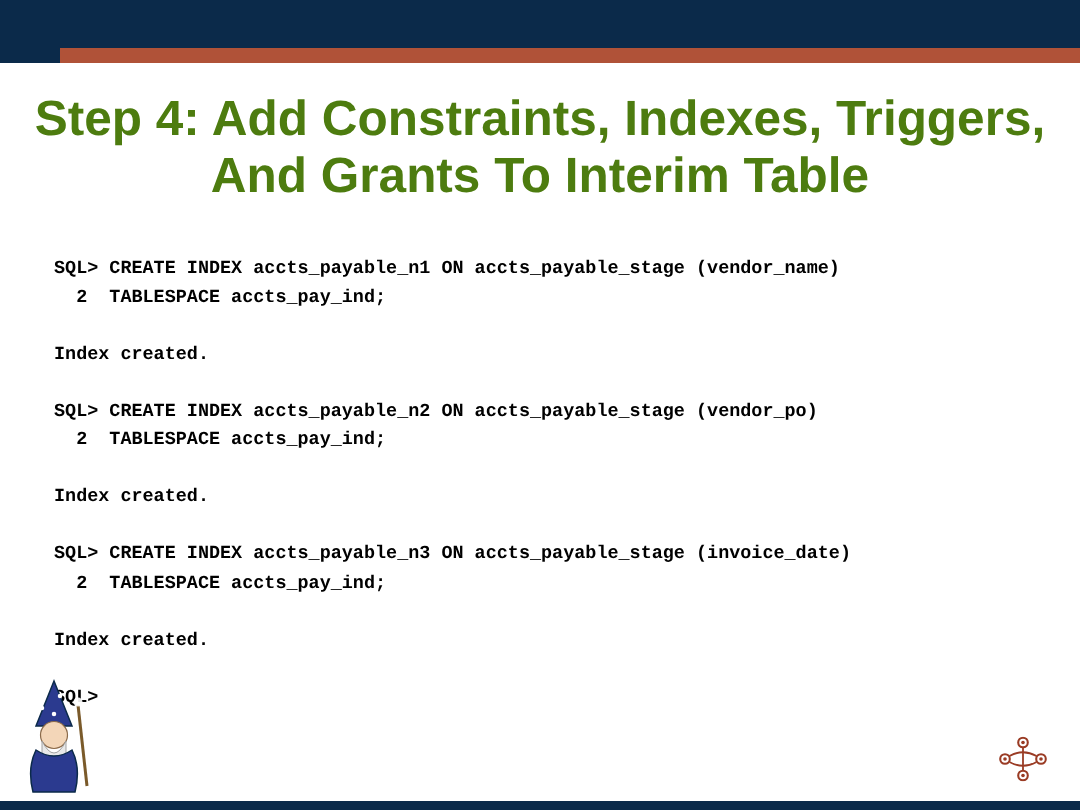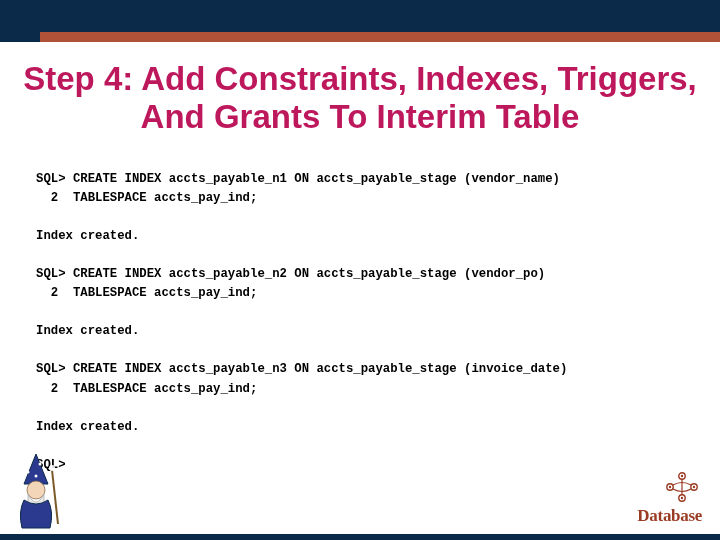--- a/index.html
+++ b/index.html
@@ -38,21 +38,21 @@
   }
   .title {
     position: absolute;
     top: 60px;
     left: 0;
     right: 0;
     text-align: center;
     font-weight: bold;
     font-size: 33px;
     line-height: 1.15;
-    color: #be185d;
+    color: #4d7c0f;
     padding: 0 20px;
   }
   .code {
     position: absolute;
     top: 170px;
     left: 36px;
     right: 20px;
     font-family: "Courier New", Courier, monospace;
     font-size: 12.3px;
     font-weight: bold;
@@ -152,16 +152,15 @@
       <circle cx="32" cy="15" r="1.2" fill="#9a3b24"></circle>
       <circle cx="20" cy="4" r="3.2" fill="none" stroke="#9a3b24" stroke-width="1.4"></circle>
       <circle cx="20" cy="4" r="1.2" fill="#9a3b24"></circle>
       <circle cx="20" cy="26" r="3.2" fill="none" stroke="#9a3b24" stroke-width="1.4"></circle>
       <circle cx="20" cy="26" r="1.2" fill="#9a3b24"></circle>
       <path d="M11 13 Q20 8 29 13" fill="none" stroke="#9a3b24" stroke-width="1.2"></path>
       <path d="M11 17 Q20 22 29 17" fill="none" stroke="#9a3b24" stroke-width="1.2"></path>
       <line x1="20" y1="7" x2="20" y2="23" stroke="#9a3b24" stroke-width="1.2"></line>
     </svg>
   </div>
-  <div class="logo-text logo-db">Database</div>
 </div>
 
 <div class="bottom-dark"></div>
 
 </body></html>

